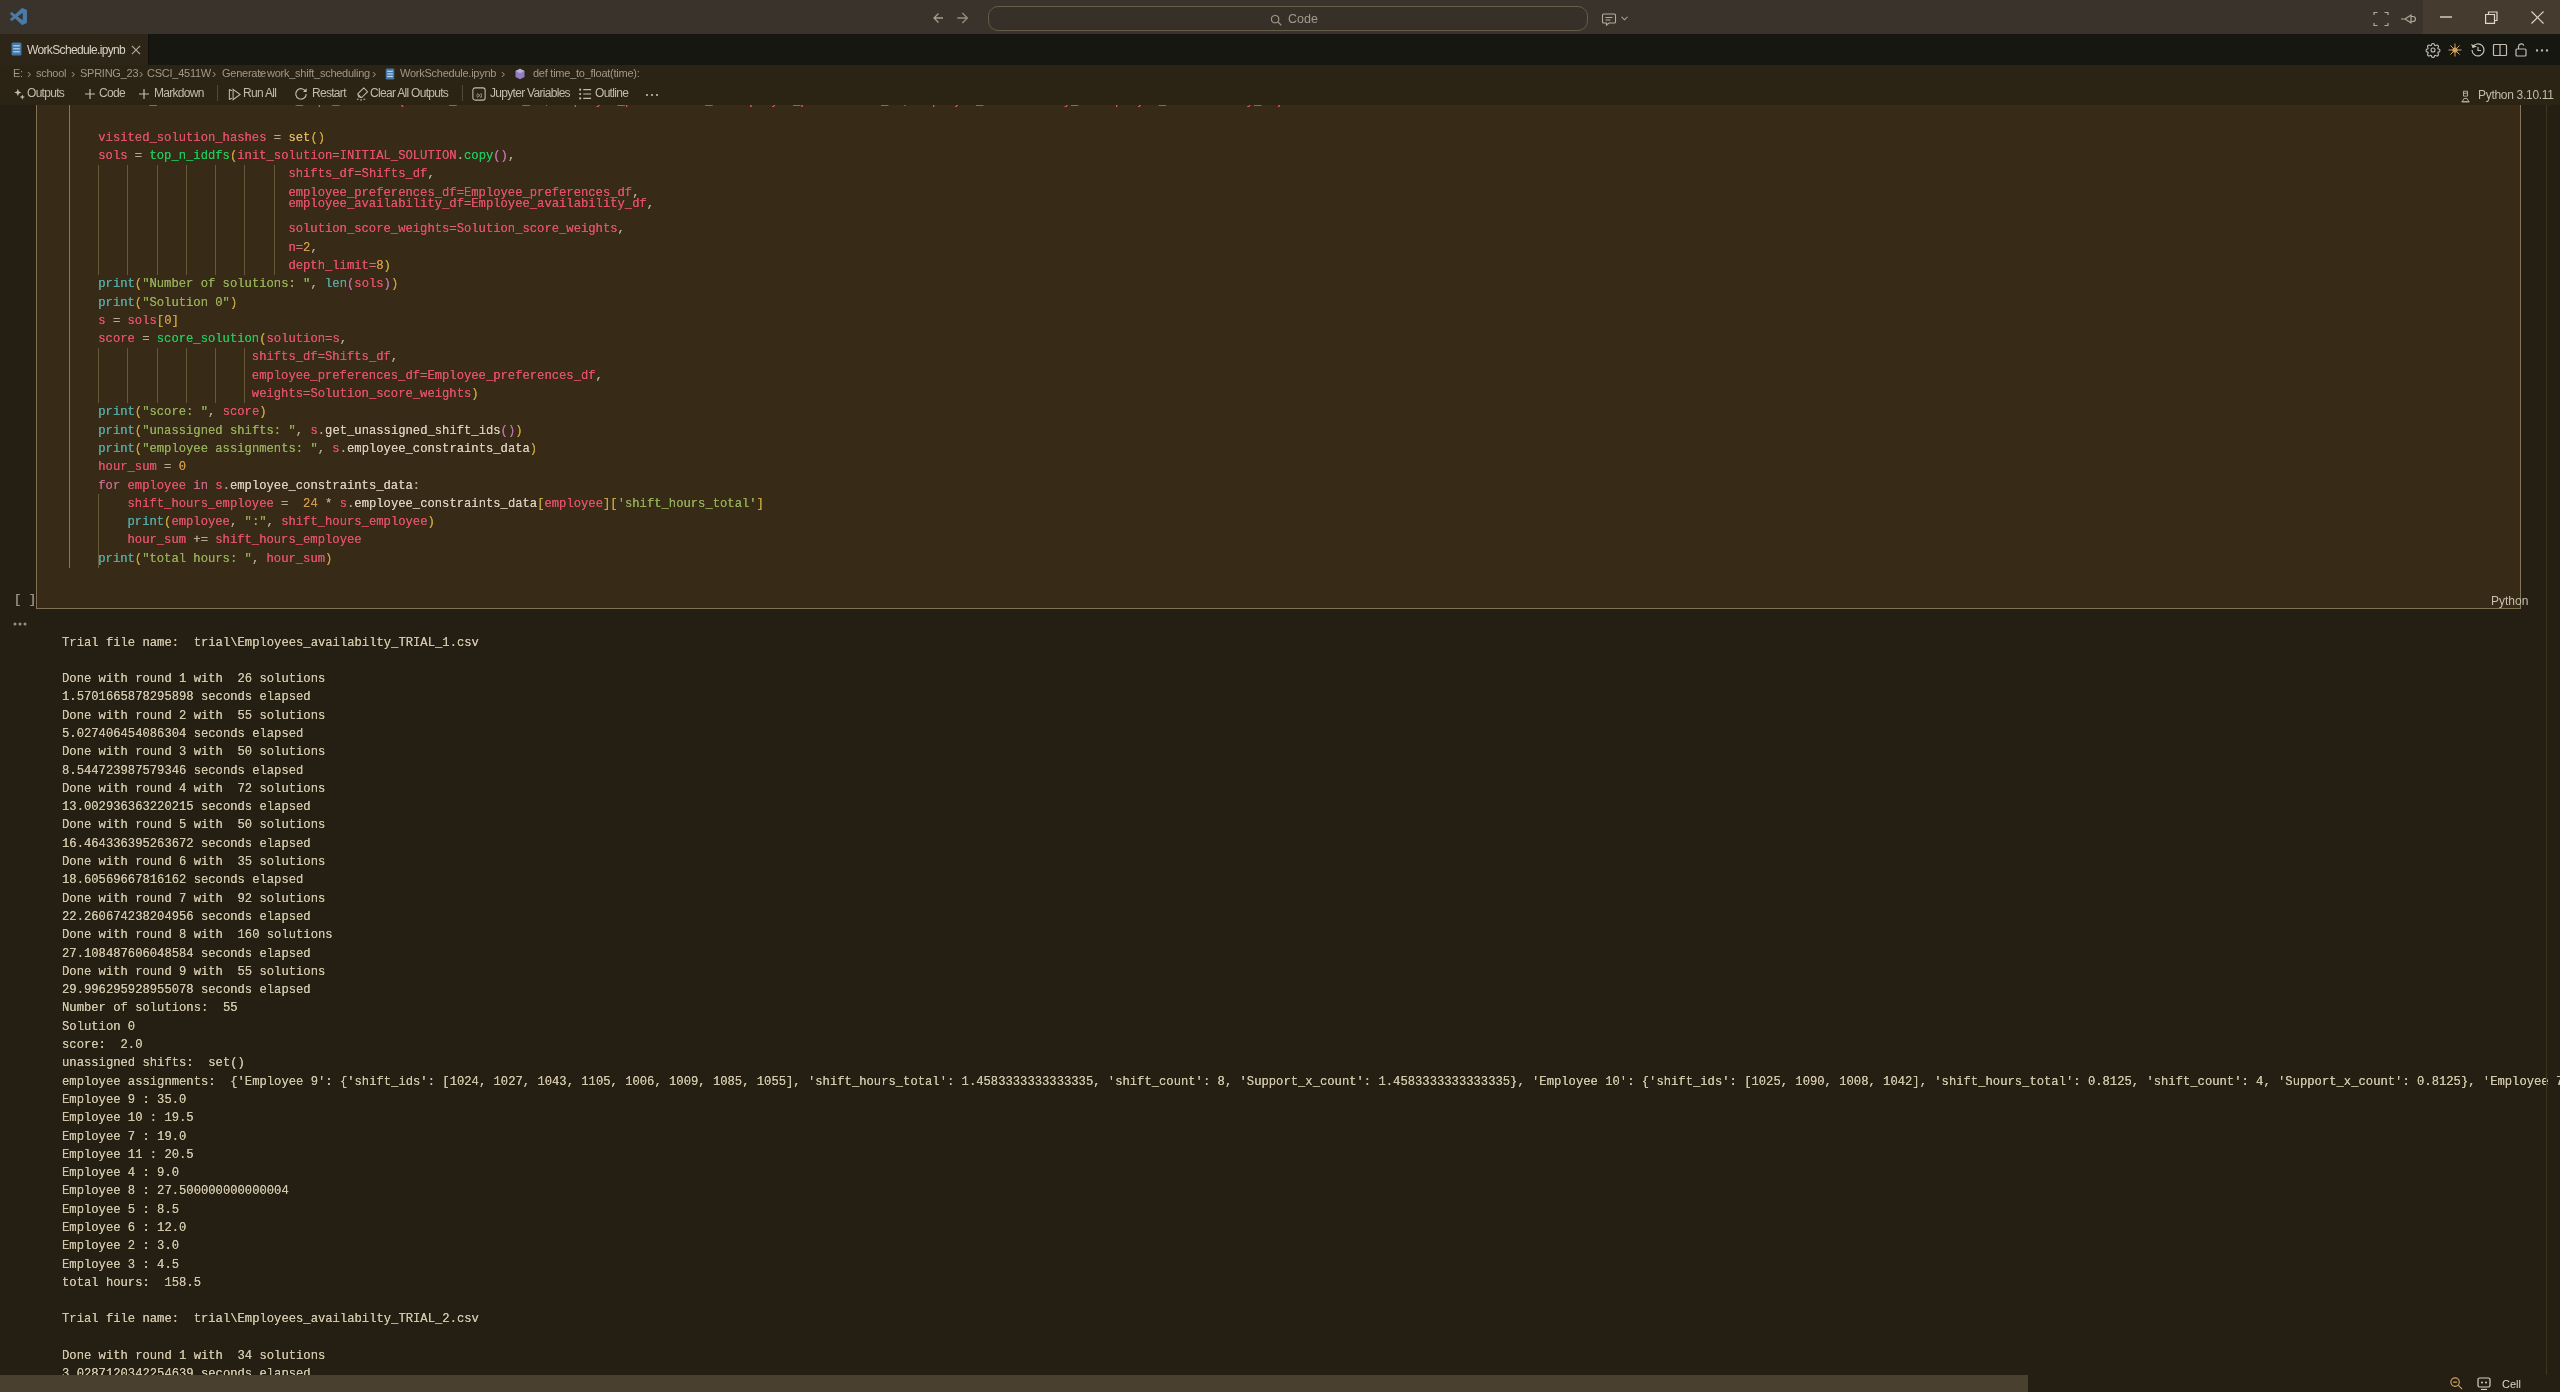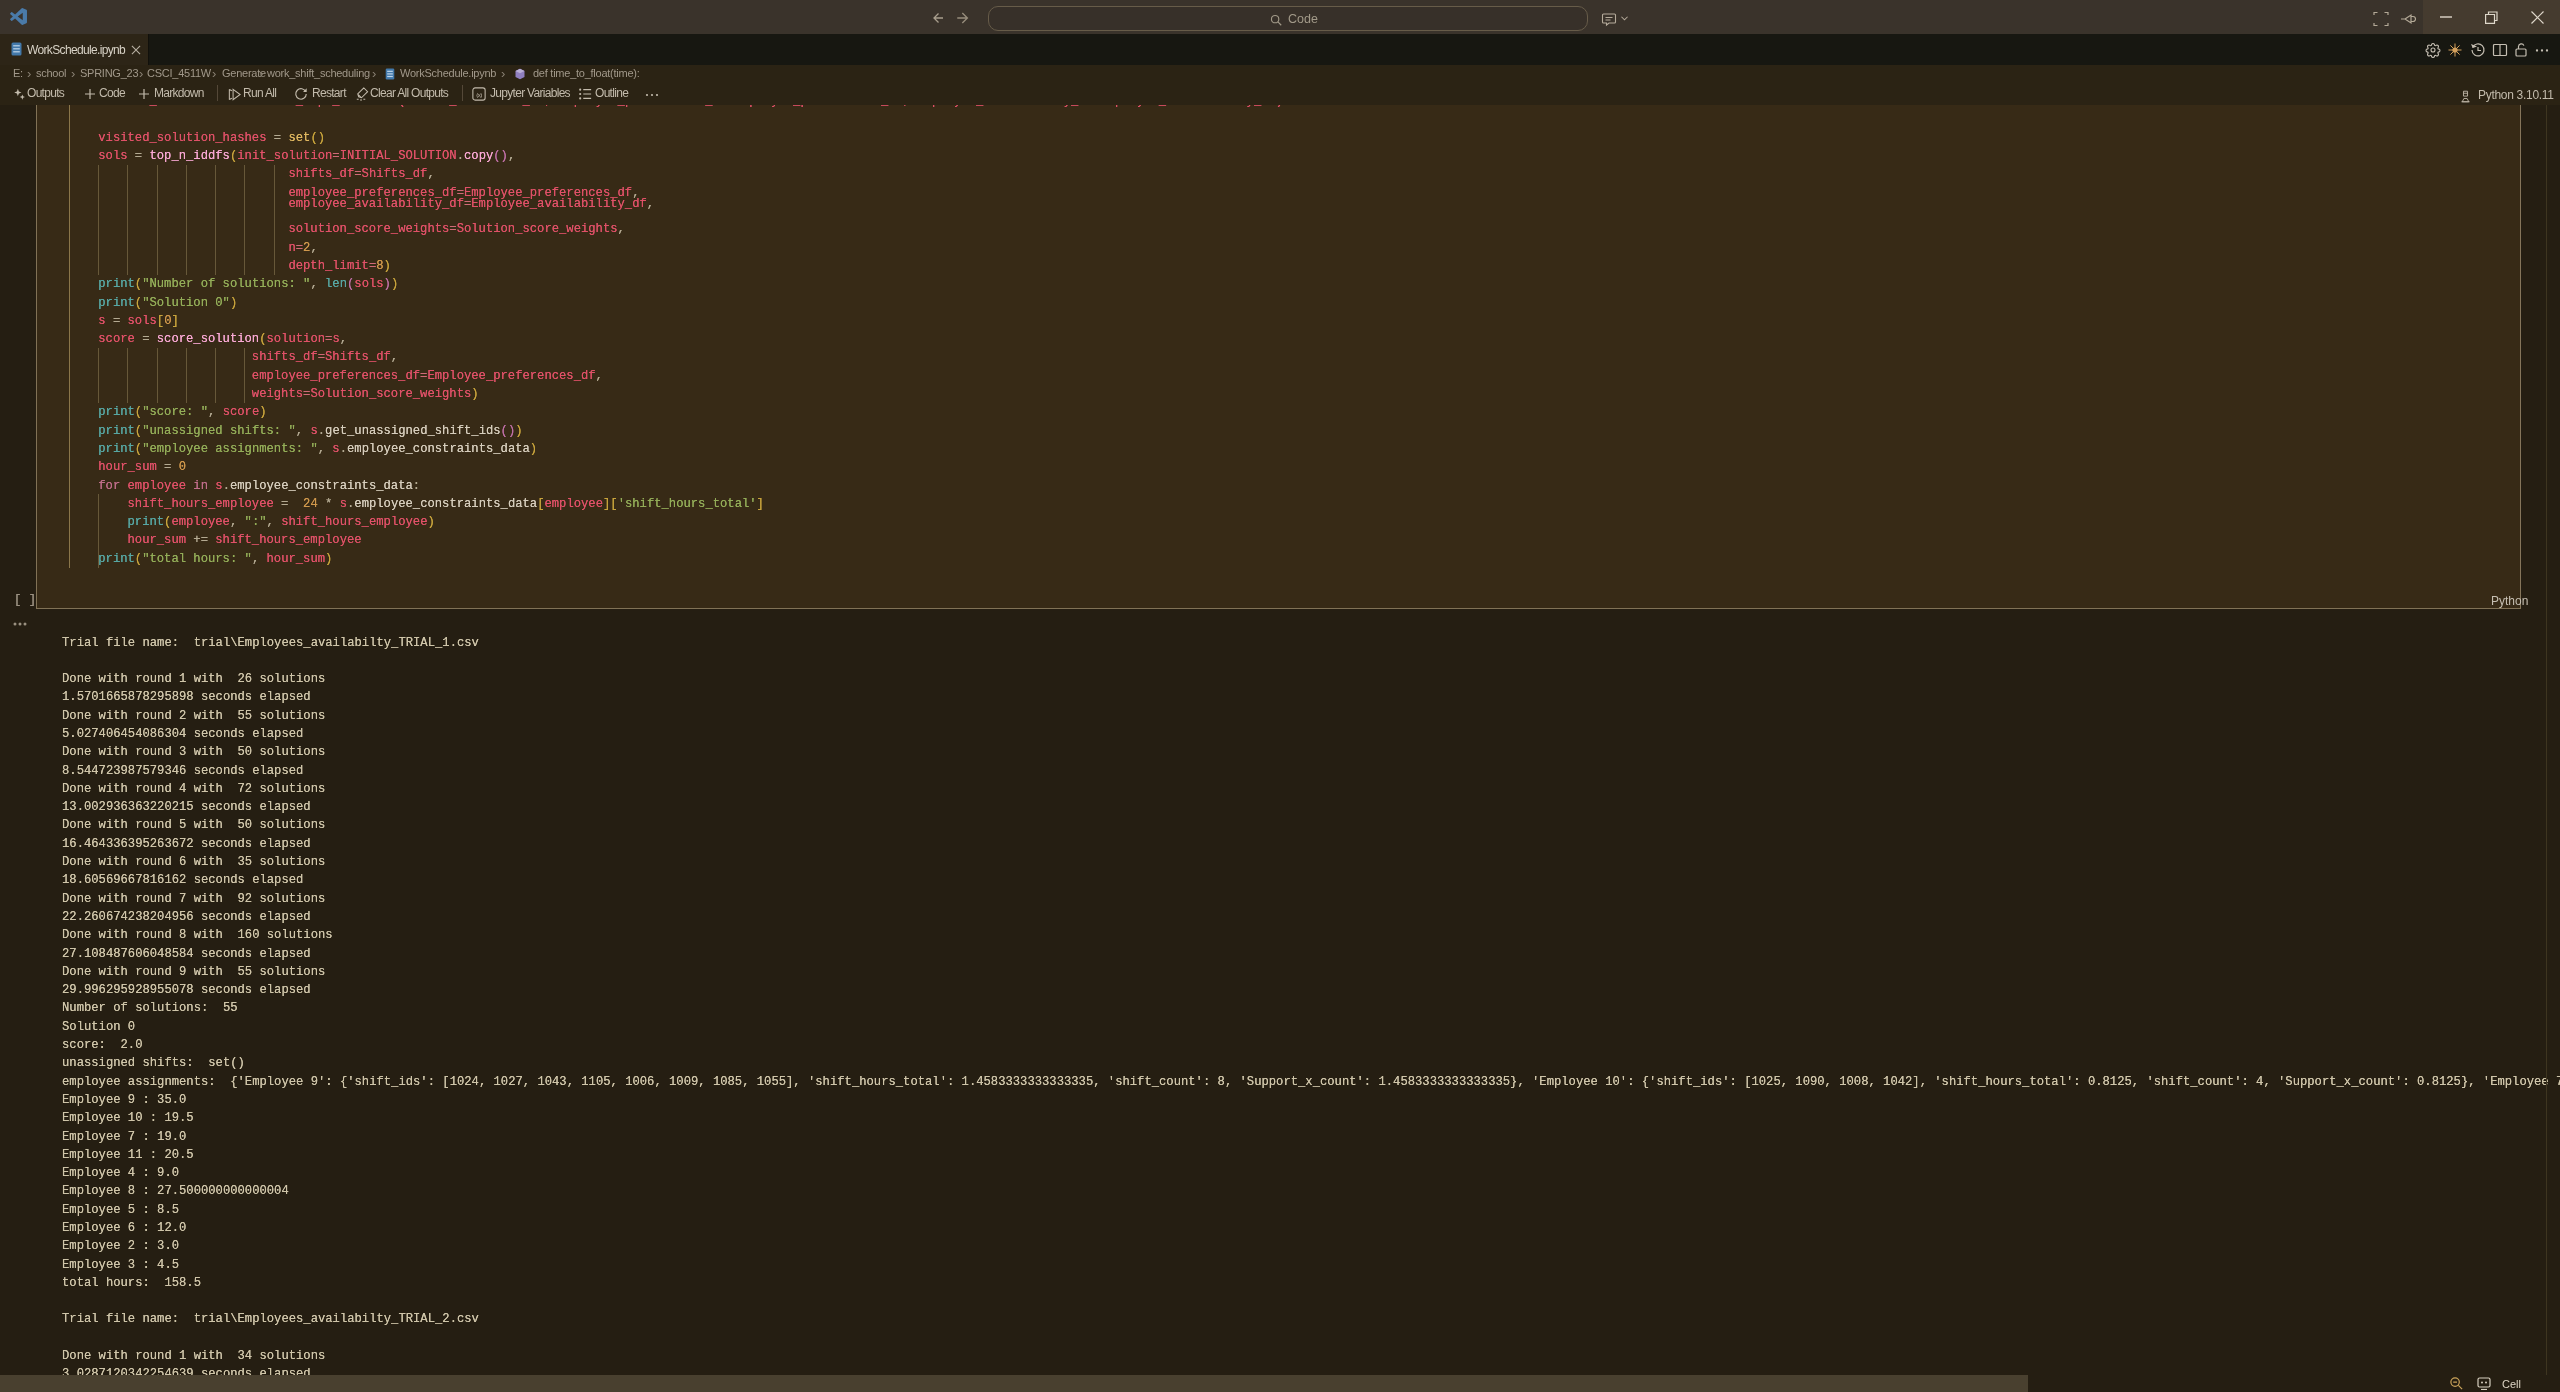--- a/index.html
+++ b/index.html
@@ -18,21 +18,21 @@
 #crumbs span{position:absolute;top:2px;white-space:nowrap}
 #crumbs .c{color:#8a8173;font-size:13px;top:1px}
 #toolbar{left:0;top:82px;width:2560px;height:23px;background:#2b2314;color:#c3bbac;font-size:12px;letter-spacing:-0.7px}
 #toolbar .t{position:absolute;top:4px;white-space:nowrap}
 #toolbar .sep{position:absolute;top:3px;width:1px;height:16px;background:#544838}
 
 #cell{left:36px;top:105px;width:2485px;height:504px;background:#372a16;border-left:1px solid #817256;border-right:1px solid #85755a;border-bottom:1px solid #817256;overflow:hidden}
 .cl{position:absolute;left:32px;font-family:"Liberation Mono",monospace;font-size:12.2px;line-height:18.3px;white-space:pre;color:#b4aa92;text-shadow:0 0 0.5px currentColor}
 .guide{position:absolute;width:1px;background:#675839}
 
-.r{color:#e05168}.bl{color:#f9a8d4}.te{color:#57a7a3}.ye{color:#dfb760}
+.r{color:#e05168}.bl{color:#22c55e}.te{color:#57a7a3}.ye{color:#dfb760}
 .st{color:#93ad58}.nu{color:#d0984c}.g{color:#c8a43c}.o{color:#bf6fa6}
 .pu{color:#b4aa92}.at{color:#d6cdbc}.kw{color:#c06d8a}.eq{color:#d06a77}
 
 #out{left:17px;top:609px;width:2560px;height:766px;overflow:hidden}
 #outtxt{position:absolute;left:45px;top:24.5px;color:#cfc5a9}
 
 #bstrip{left:0;top:1375px;width:2028px;height:17px;background:#49402f}
 
 svg{display:block}
 </style></head>

